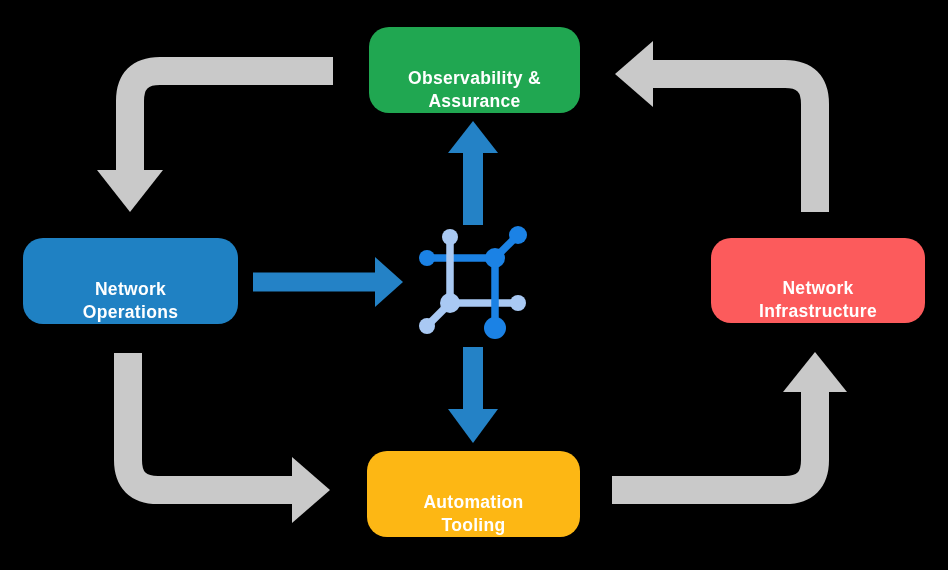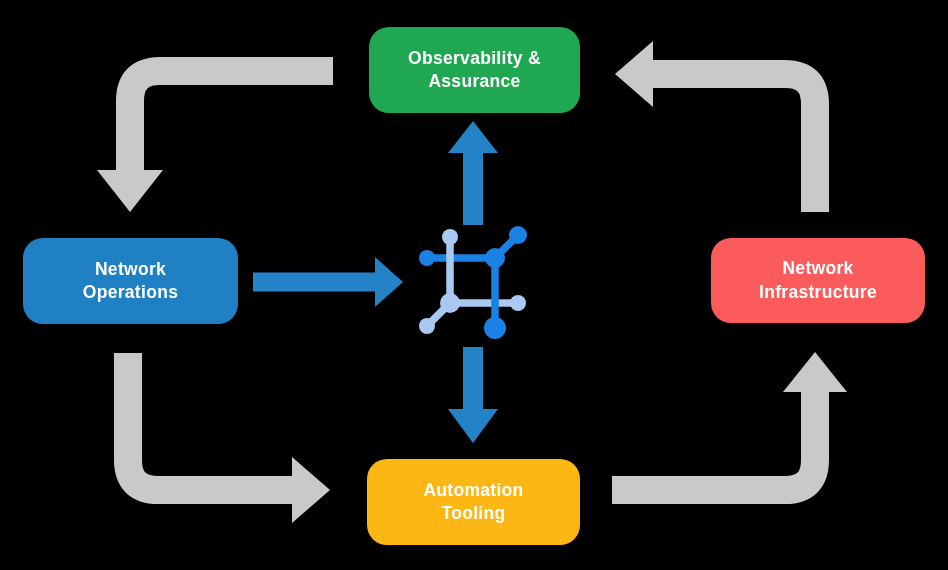--- a/index.html
+++ b/index.html
@@ -23,34 +23,34 @@
   .gray-shaft { fill: none; stroke: var(--arrow-gray, #C9C9C9); stroke-width: 28; }
   .gray-head  { fill: var(--arrow-gray, #C9C9C9); }
   .blue-shaft-h { fill: none; stroke: var(--arrow-blue, #2482C6); stroke-width: 19; }
   .blue-shaft-v { fill: none; stroke: var(--arrow-blue, #2482C6); stroke-width: 20; }
   .blue-head  { fill: var(--arrow-blue, #2482C6); }
 
   .node {
     position: absolute;
     border-radius: 20px;
     display: flex;
-    align-items: center;
+    align-items: flex-end;
     justify-content: center;
     text-align: center;
     color: var(--text, #FFFFFF);
     font-size: 17.5px;
     font-weight: 600;
     letter-spacing: 0.3px;
     line-height: 1.32;
   }
   .node-label { white-space: pre-line; }
   .node-observability { left: 369px; top: 27px;  width: 211px; height: 86px; background: var(--node-observability, #20A751); }
   .node-operations    { left: 23px;  top: 238px; width: 215px; height: 86px; background: var(--node-operations, #1F81C3); }
   .node-infrastructure{ left: 711px; top: 238px; width: 214px; height: 85px; background: var(--node-infrastructure, #FC5B5C); }
-  .node-automation    { left: 367px; top: 451px; width: 213px; height: 86px; background: var(--node-automation, #FDB714); margin-top: 8px; }
+  .node-automation    { left: 367px; top: 451px; width: 213px; height: 86px; background: var(--node-automation, #FDB714); }
 
   .center-icon {
     position: absolute;
     left: 413px; top: 223px;
     width: 116px; height: 116px;
   }
   .icon-dark-line  { fill: none; stroke: var(--icon-dark-blue, #1B82E5); stroke-width: 7.5; }
   .icon-light-line { fill: none; stroke: var(--icon-light-blue, #A9C9F3); stroke-width: 7.5; }
   .icon-dark-fill  { fill: var(--icon-dark-blue, #1B82E5); }
   .icon-light-fill { fill: var(--icon-light-blue, #A9C9F3); }

